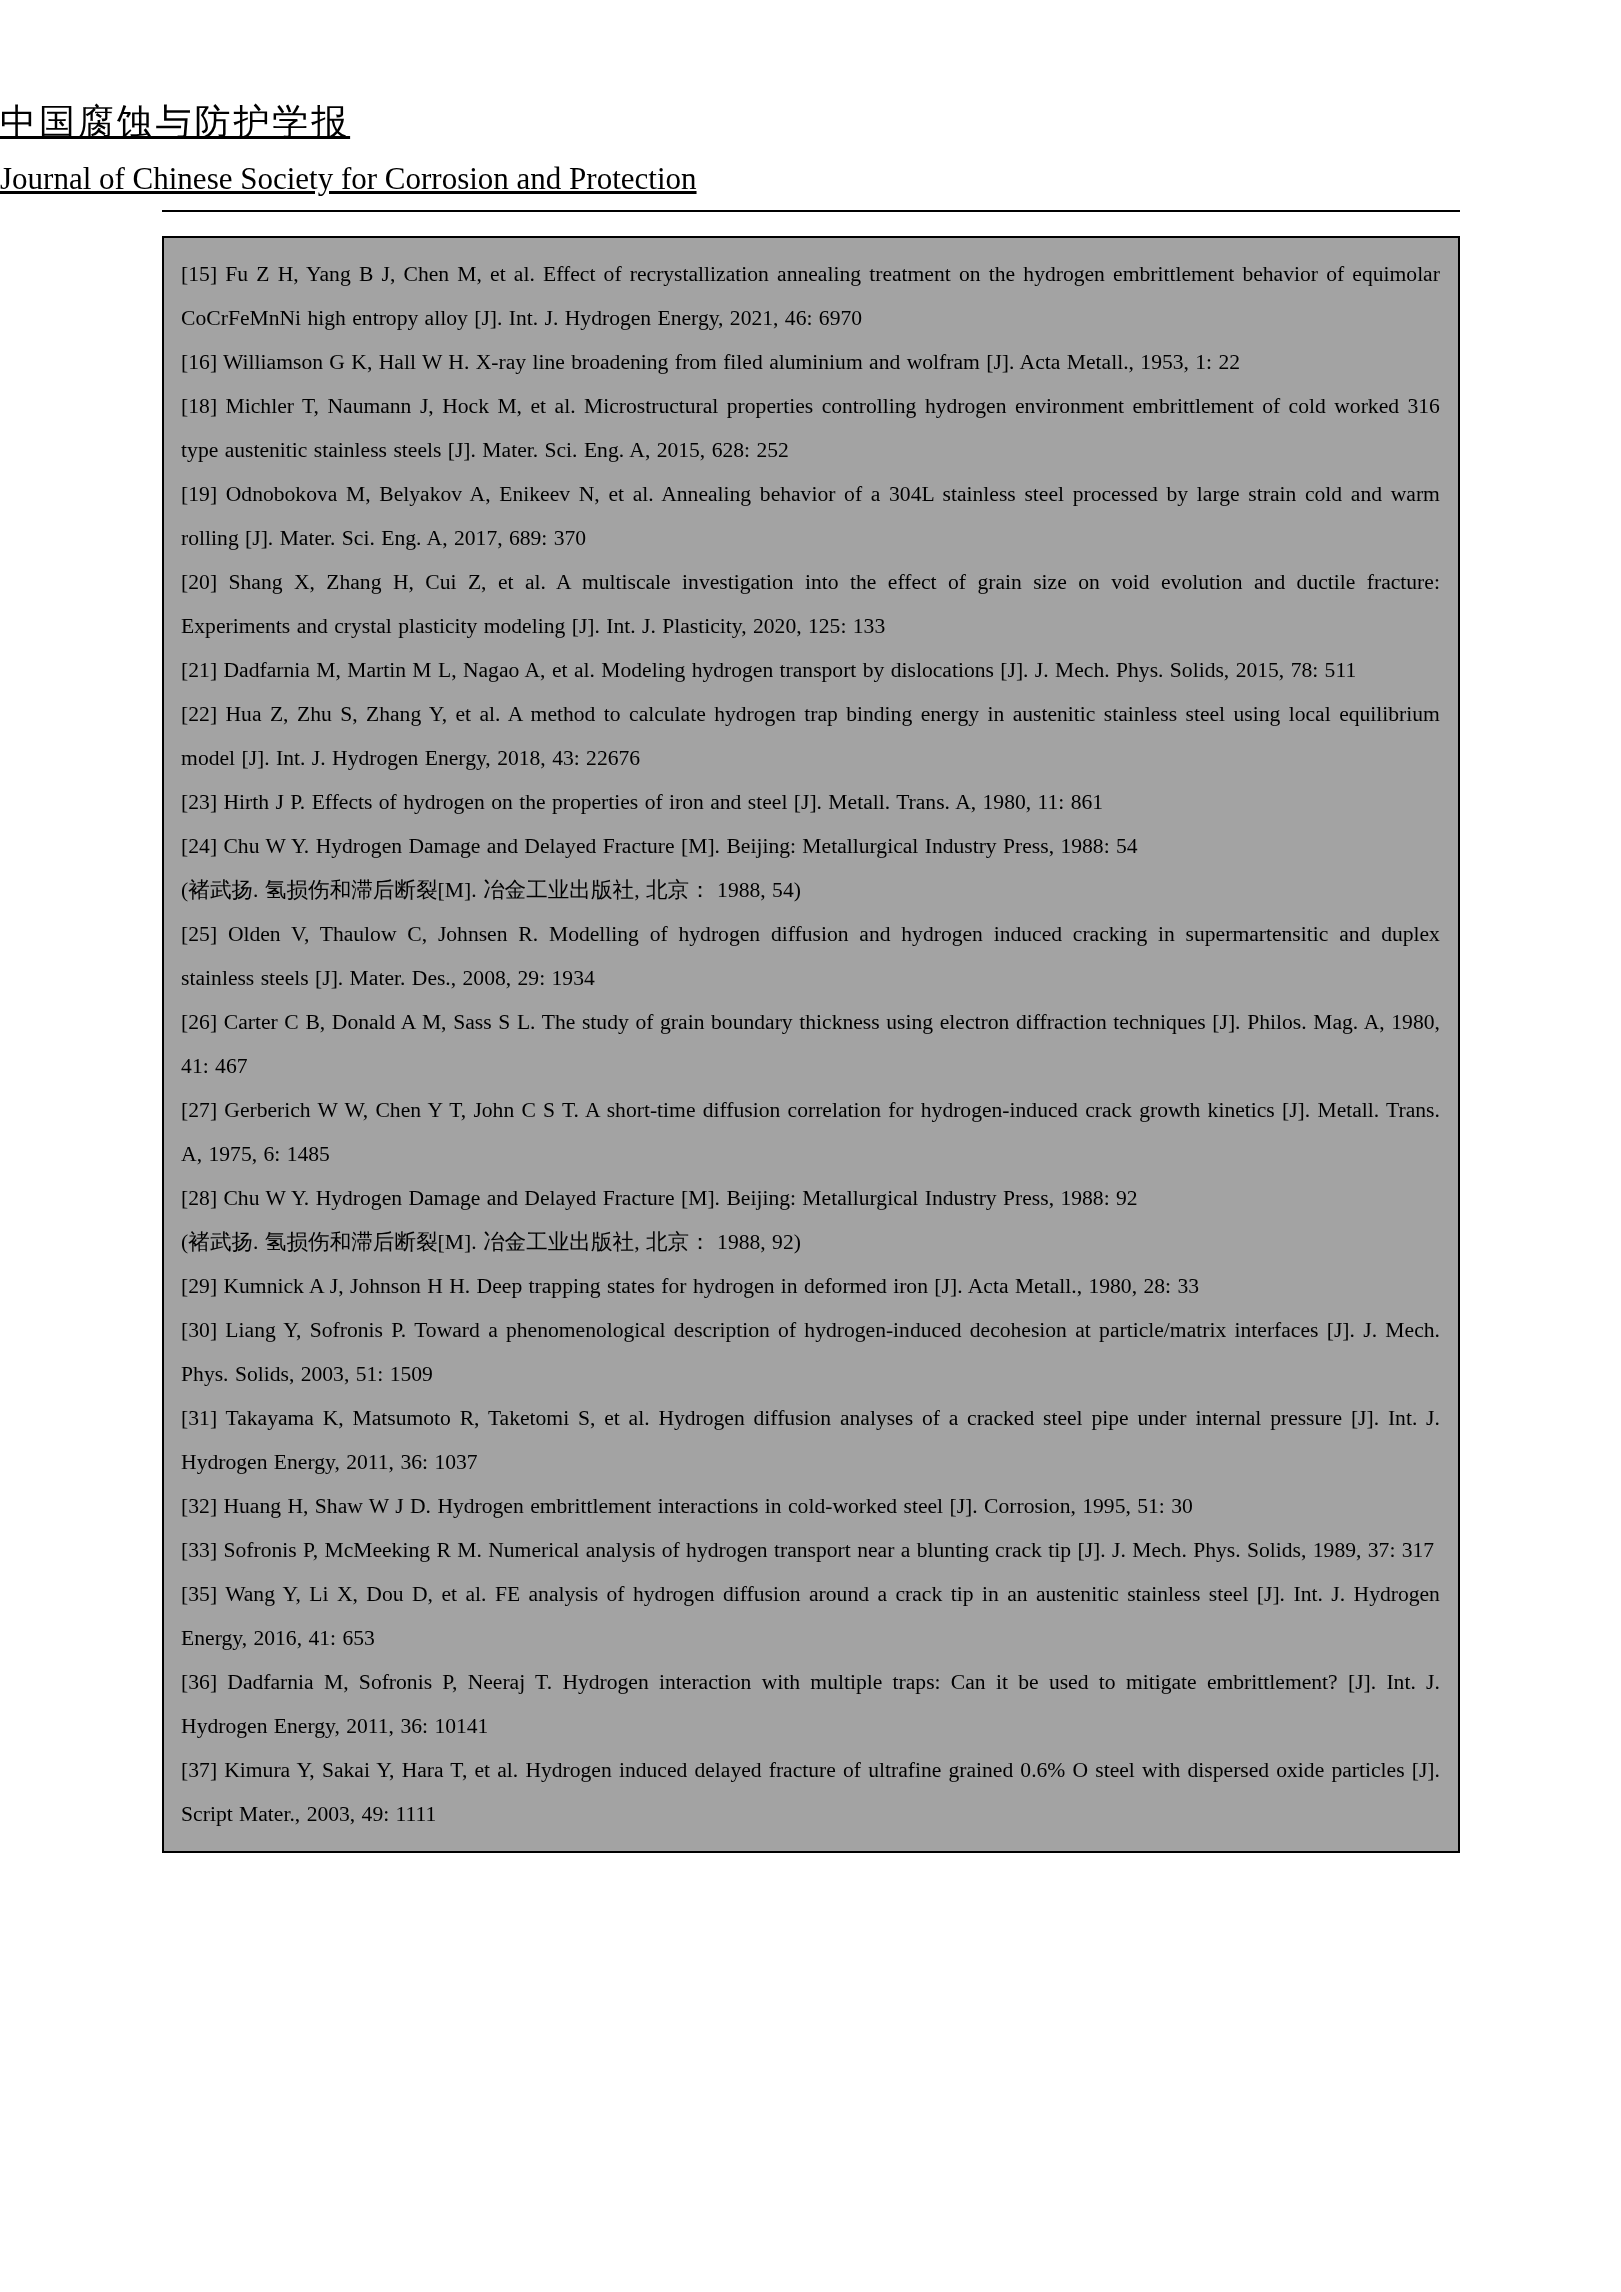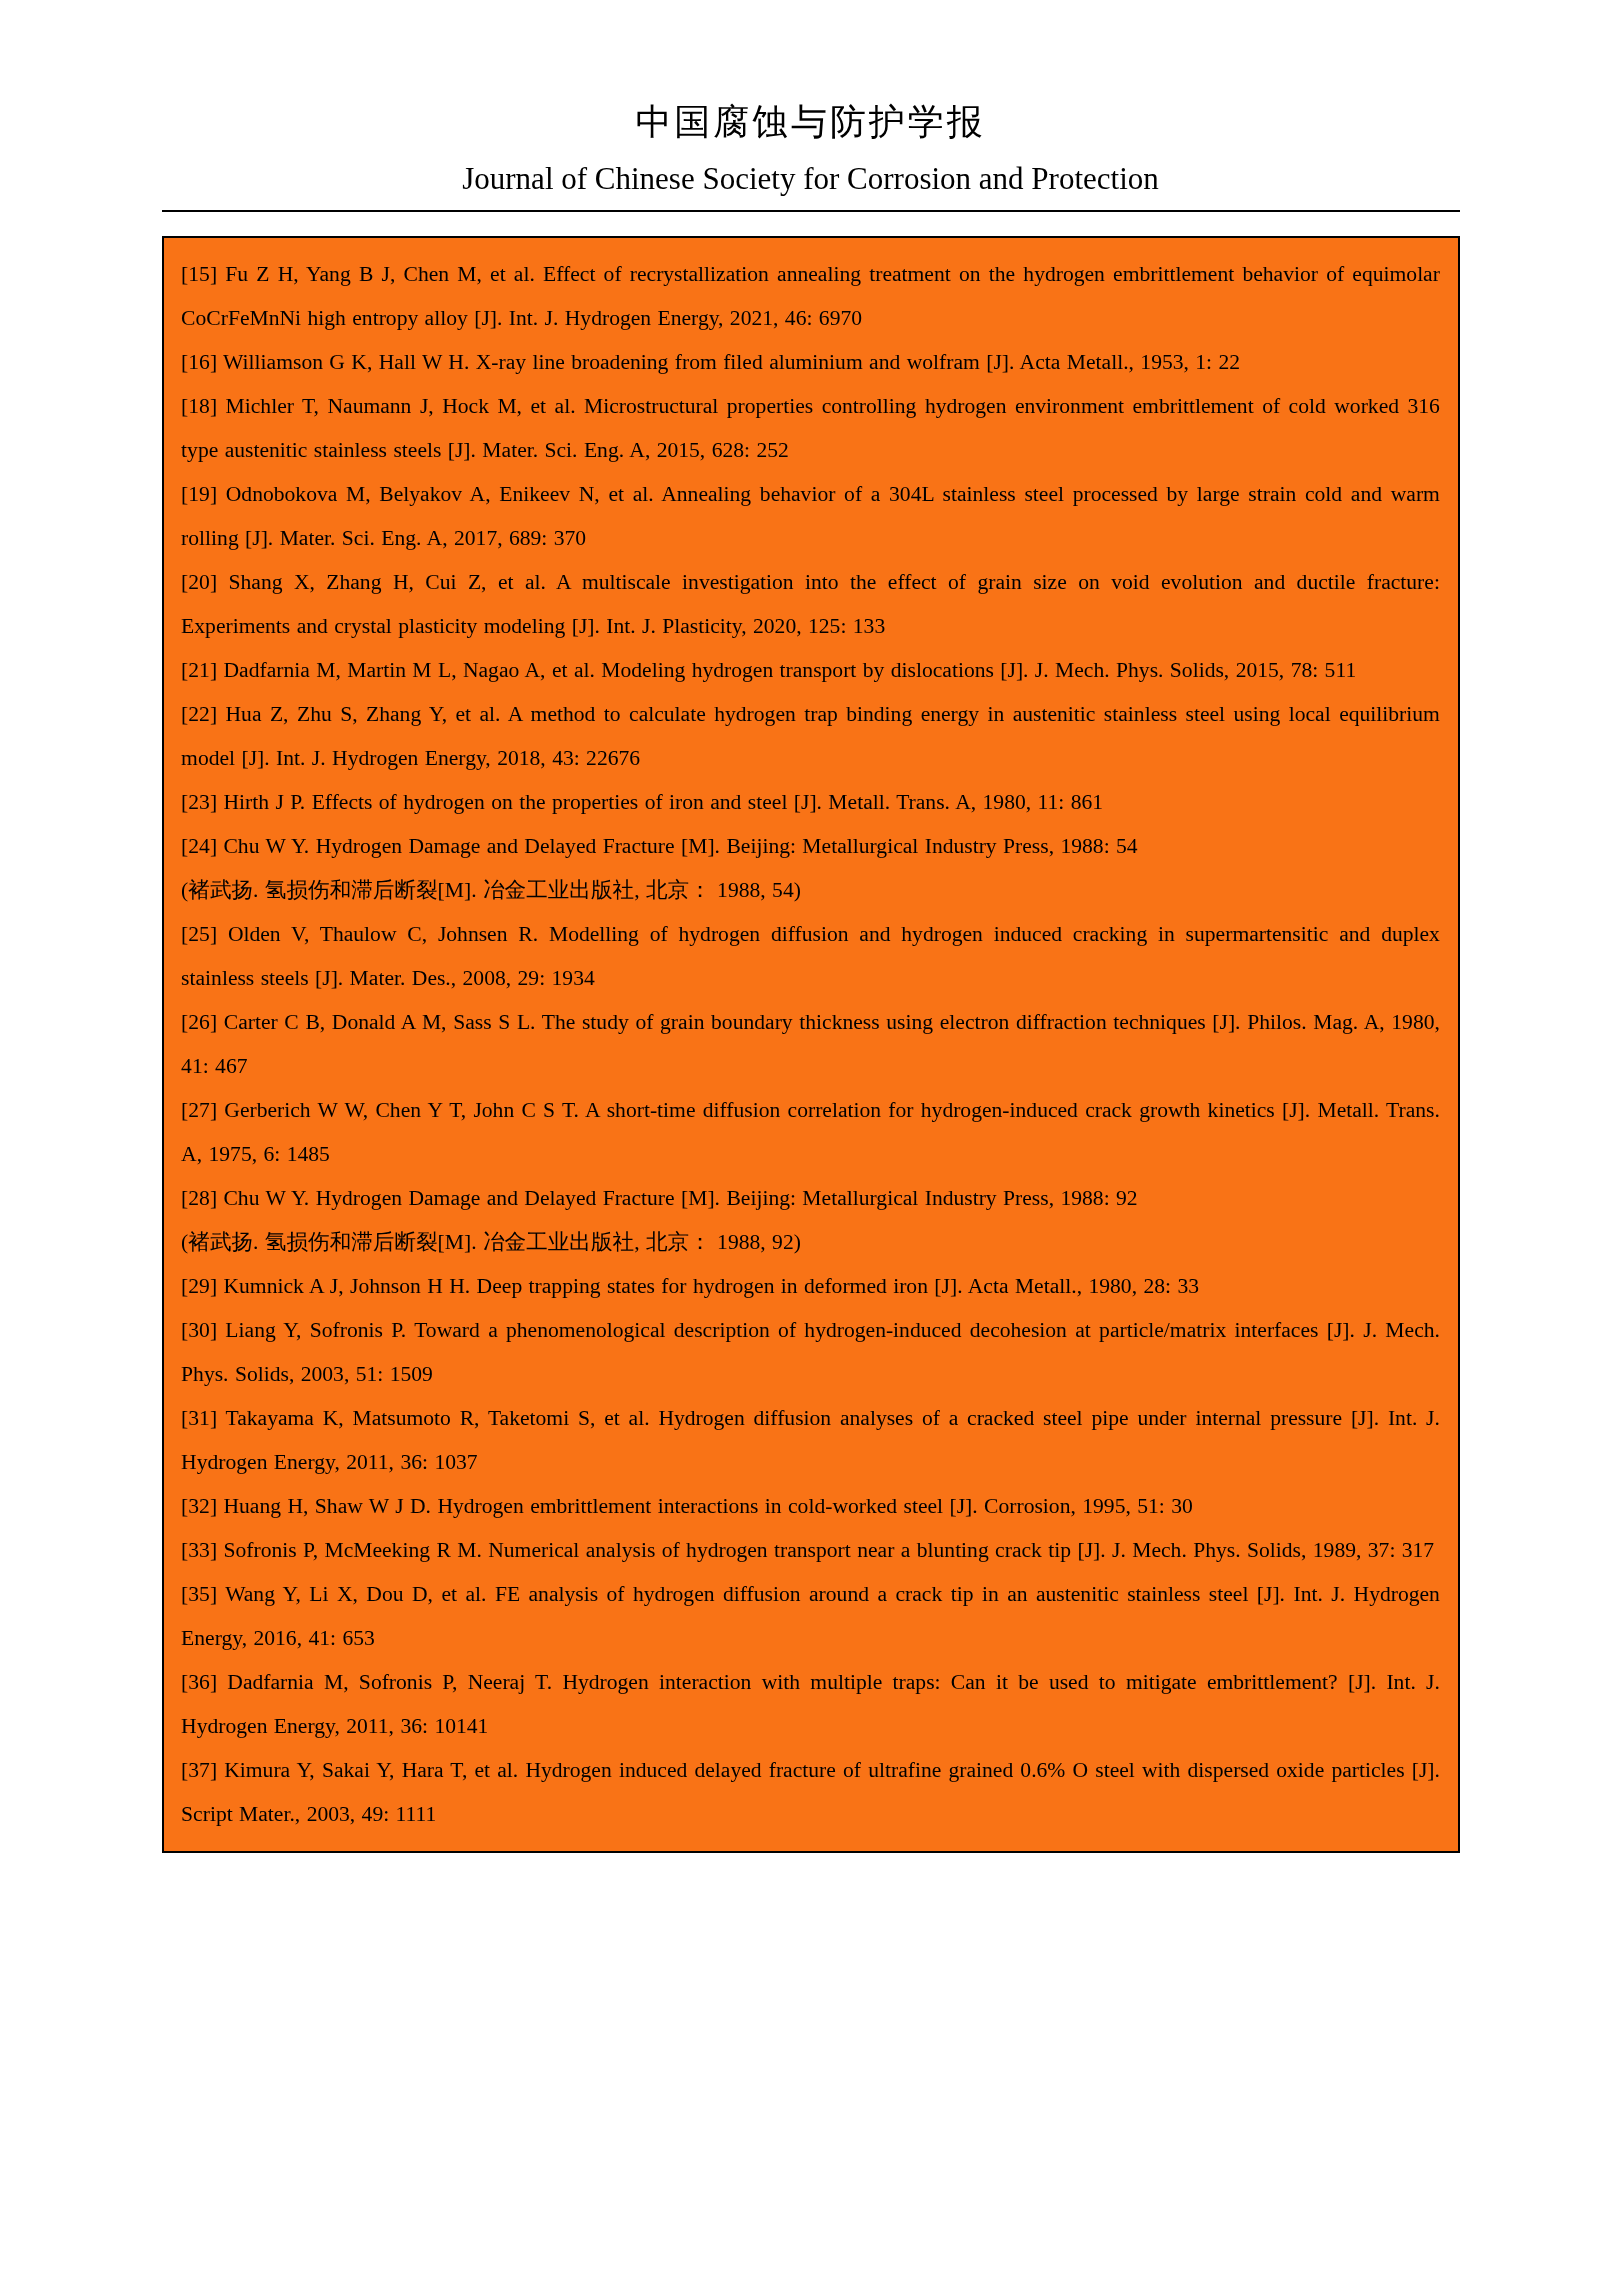--- a/index.html
+++ b/index.html
@@ -9,22 +9,23 @@
   }
   body {
     width: 1621px;
     height: 2293px;
     position: relative;
     font-family: "Liberation Serif", "DejaVu Serif", serif;
     color: #000000;
     -webkit-font-smoothing: antialiased;
   }
   .page-header {
-    text-align: center;
+    text-align: left;
     padding-top: 98px;
+    text-decoration: underline;
   }
   .title-cn {
     font-size: 36px;
     letter-spacing: 2.9px;
     font-weight: 400;
   }
   .title-en {
     font-size: 31px;
     margin-top: 13.7px;
     font-weight: 400;
@@ -36,21 +37,21 @@
     border: 0;
     border-top: 2px solid #000000;
     height: 0;
   }
   .refs-box {
     width: 1298px;
     margin: 23.5px auto 0 auto;
     border: 2px solid #000000;
     box-sizing: border-box;
     padding: 13.7px 17.6px 15.7px 17.6px;
-    background: #f97316;
+    background: #a3a3a3;
   }
   .ref {
     font-size: 21.6px;
     line-height: 44px;
     text-align: justify;
     text-justify: inter-word;
     margin: 0;
     word-spacing: 1px;
   }
 </style>

